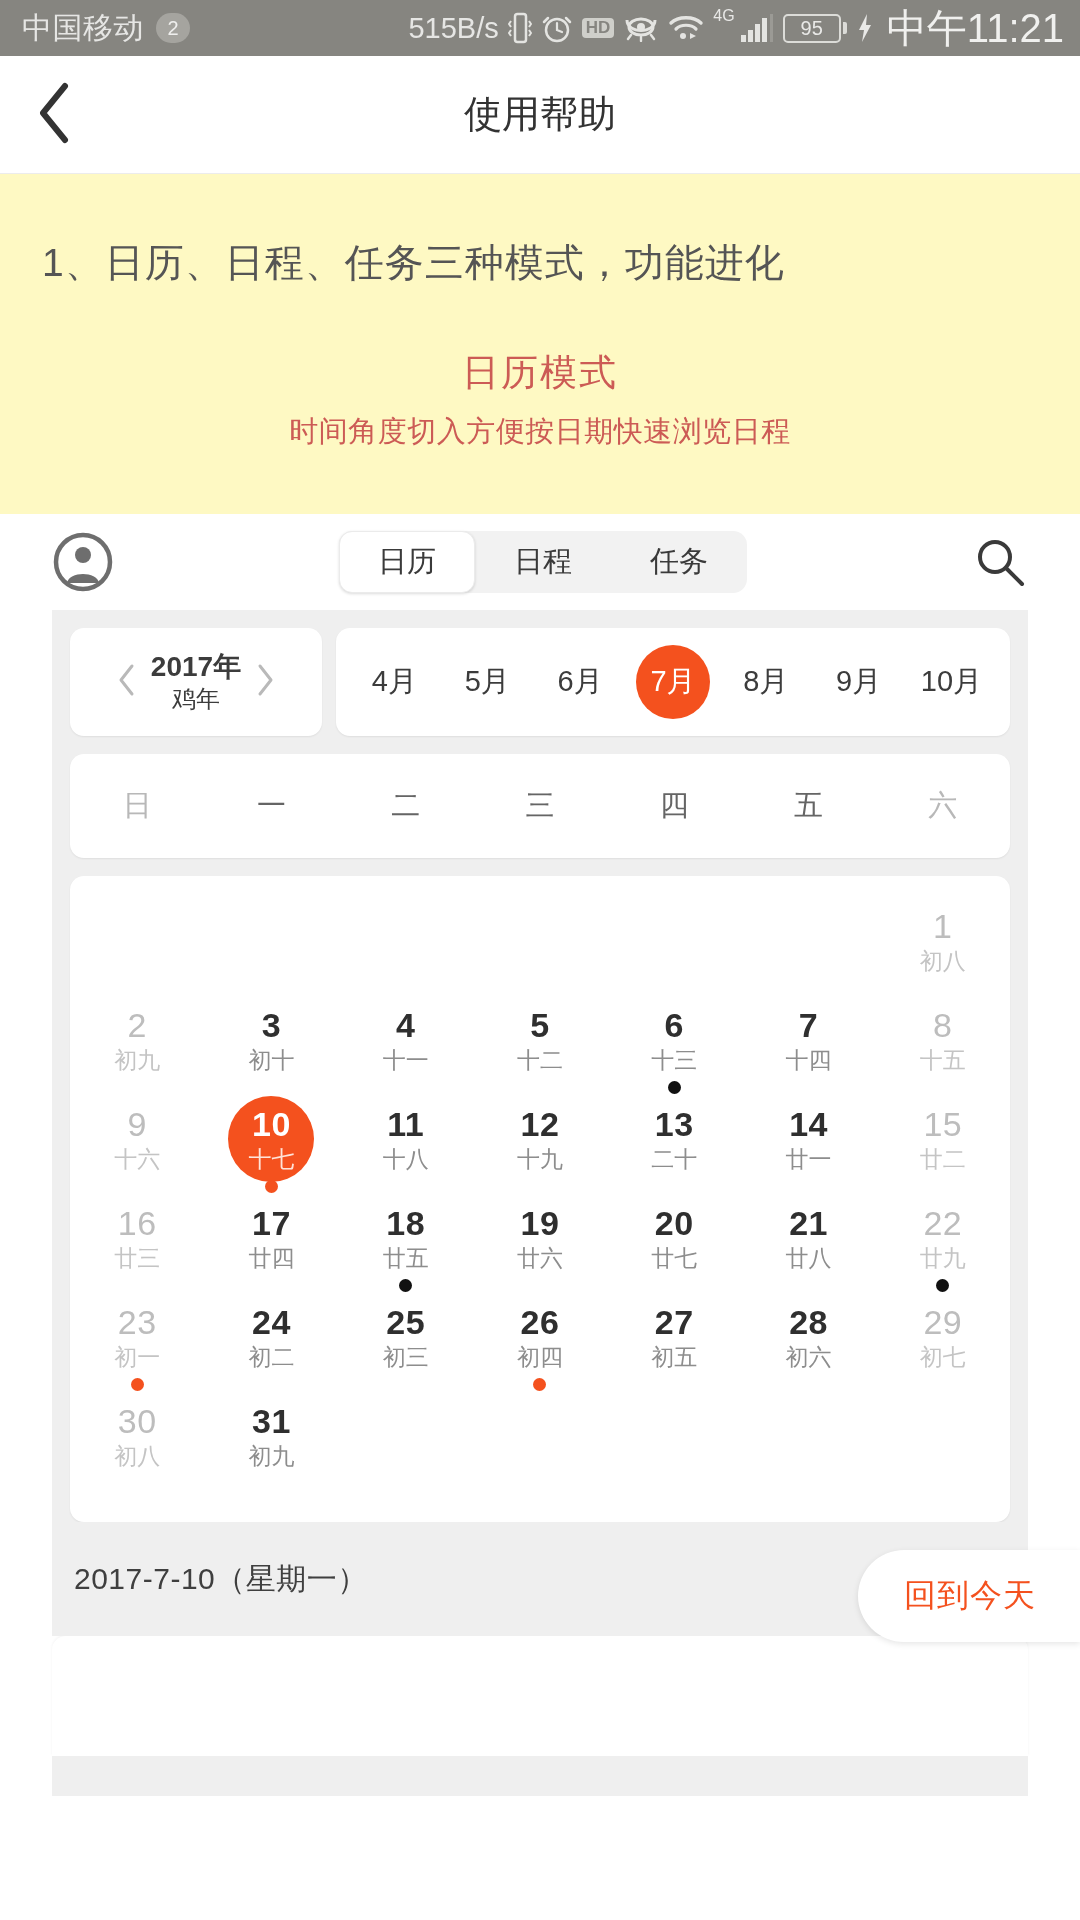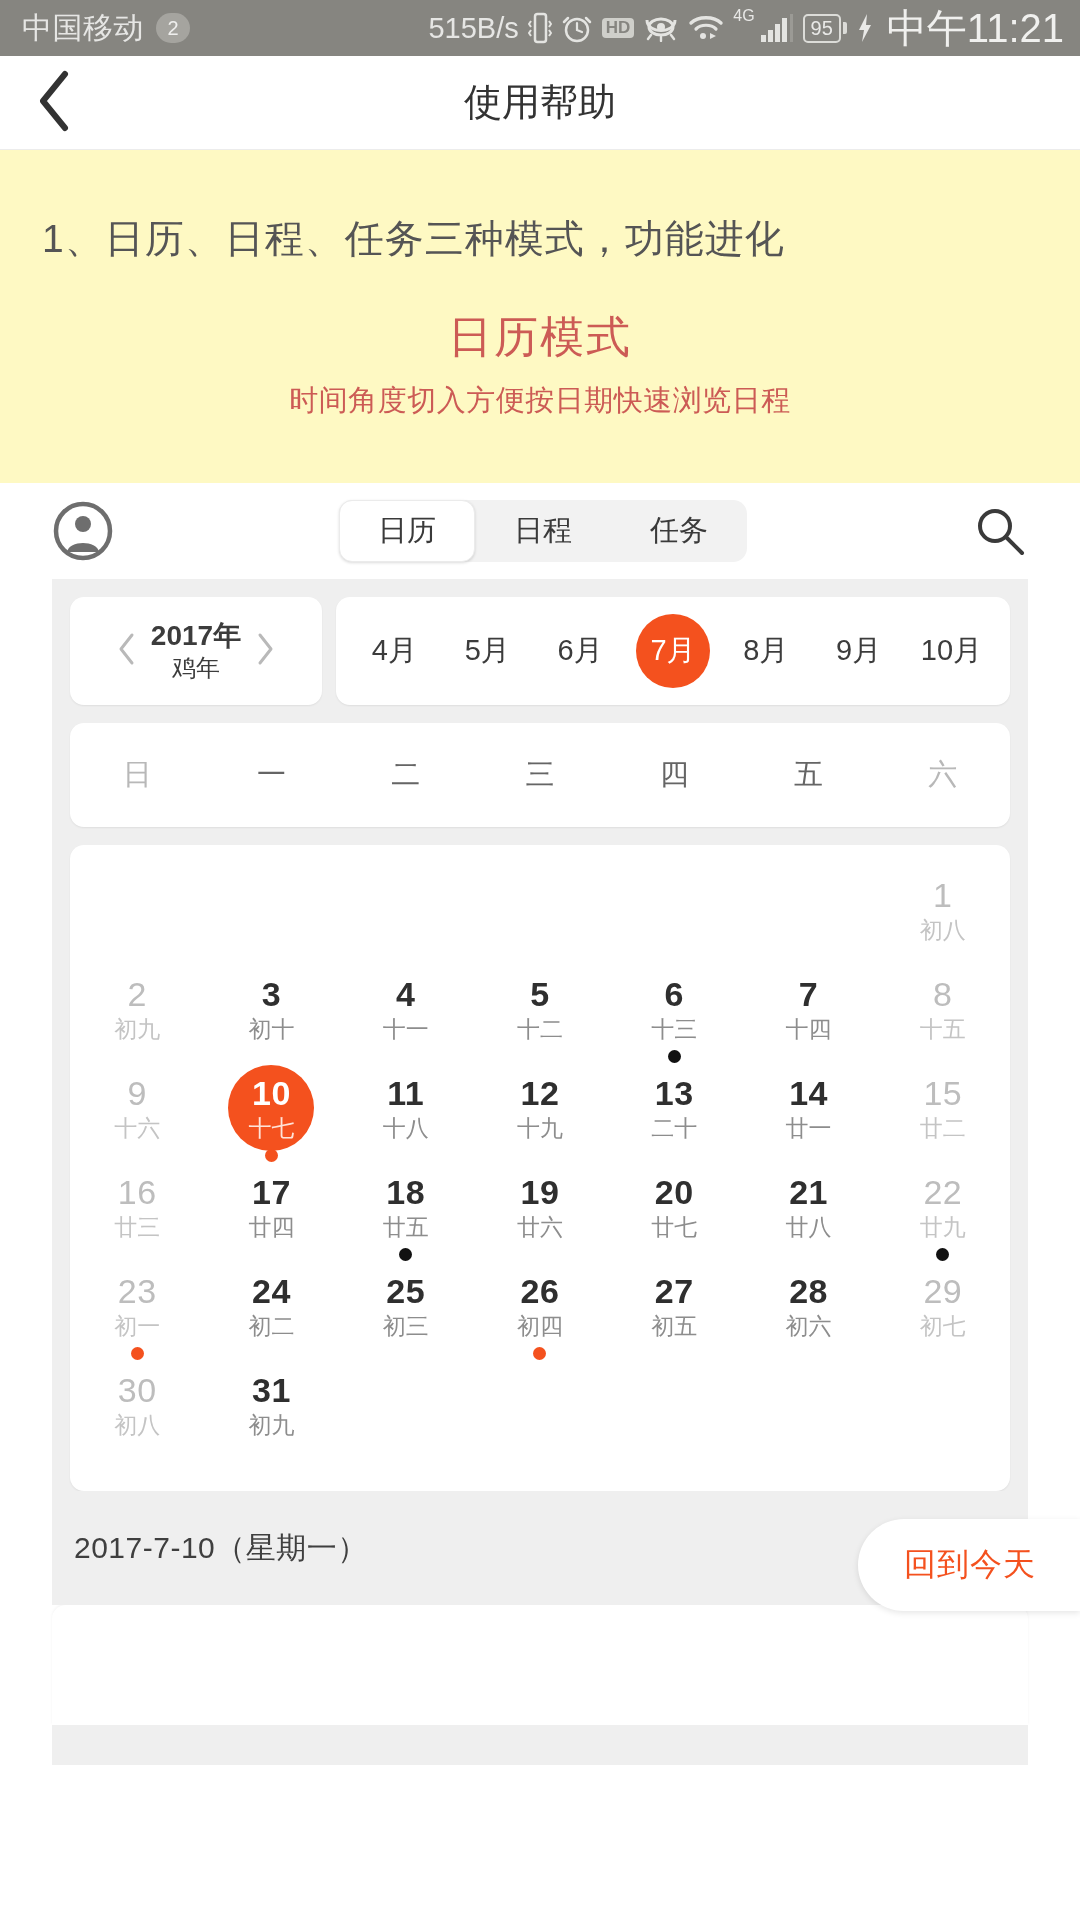--- a/index.html
+++ b/index.html
@@ -34,28 +34,28 @@
   }
   .sb-speed { font-size: 29px; color: #e6e6e4; letter-spacing: 0; }
   .sb-icon { display: flex; align-items: center; }
   .sb-hd {
     border-radius: 4px; background: #cfcfca; color: #868580;
     font-size: 17px; font-weight: bold; padding: 1px 4px; line-height: 1.1;
   }
   .sb-4g { font-size: 16px; align-self: flex-start; margin-top: 6px; margin-right: -4px; }
   .sb-batt {
     border: 2px solid #dcdcd8; border-radius: 5px;
-    font-size: 20px; padding: 1px 6px; line-height: 1.15; color: #e9e9e7;
+    font-size: 20px; padding: 1px 16px; line-height: 1.15; color: #e9e9e7;
   }
   .sb-battcap { width: 4px; height: 12px; background: #dcdcd8; border-radius: 0 2px 2px 0; margin-left: -7px;}
   .sb-time { font-size: 40px; color: #f0f0ee; margin-left: 4px; }
 
   
   .title-bar {
-    height: 94px;
+    height: 118px;
     background: #ffffff;
     display: flex; align-items: center;
     position: relative;
     border-bottom: 1px solid #ececec;
   }
   .back-btn {
     width: 110px; height: 118px;
     display: flex; align-items: center; justify-content: center;
   }
   .title-text {
@@ -67,21 +67,21 @@
   
   .content { background: #fef9c3; padding-top: 8px; }
 
   .section-head {
     font-size: 39px; color: #555555;
     padding: 54px 42px 0 42px;
     letter-spacing: 1px;
   }
   .mode-title {
     text-align: center; color: #cc5b55;
-    font-size: 44px; margin-top: 42px; letter-spacing: 2px;
+    font-size: 37px; margin-top: 58px; letter-spacing: 2px;
   }
   .mode-sub {
     text-align: center; color: #cc5b55;
     font-size: 29px; margin-top: 14px; letter-spacing: .5px;
   }
 
   
   .mock {
     margin-top: 62px;
     background: #ffffff;

